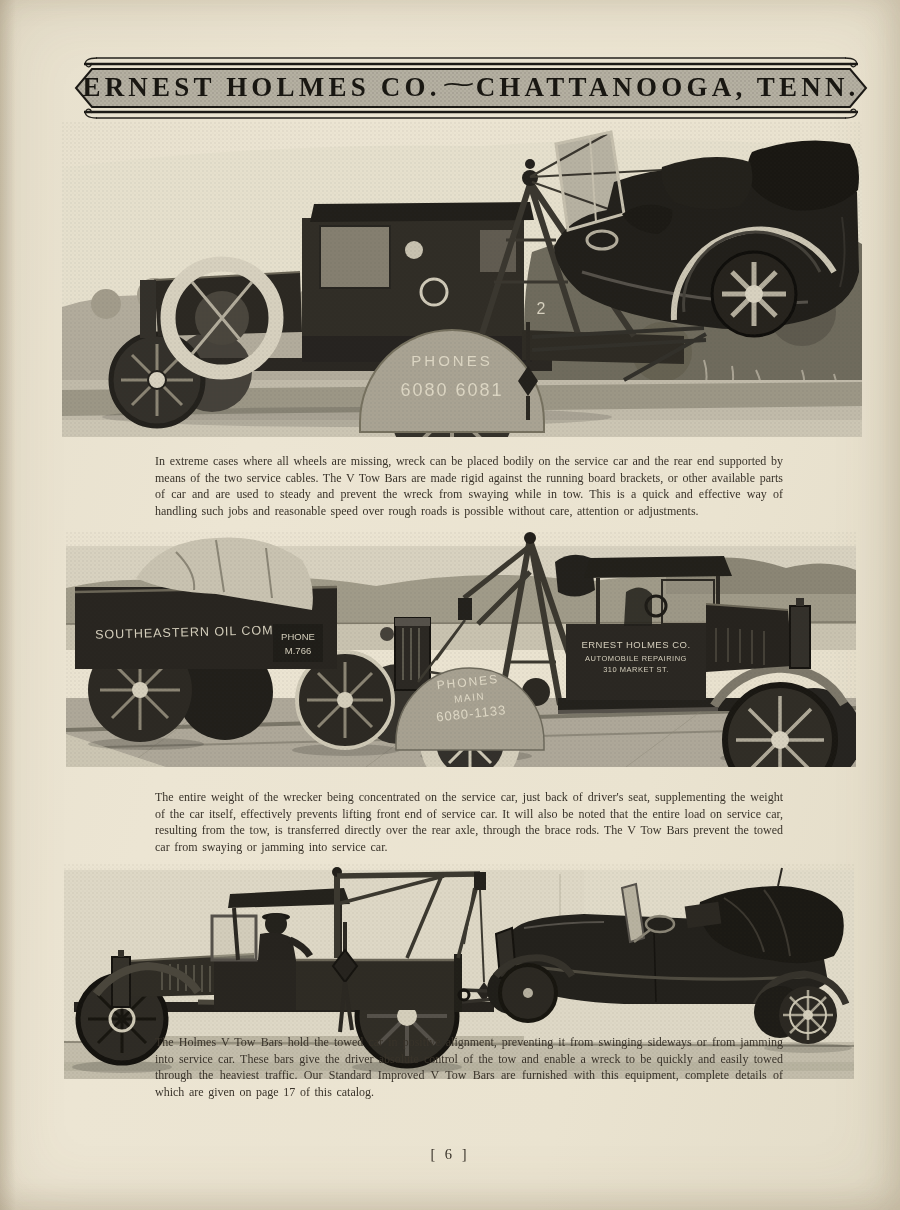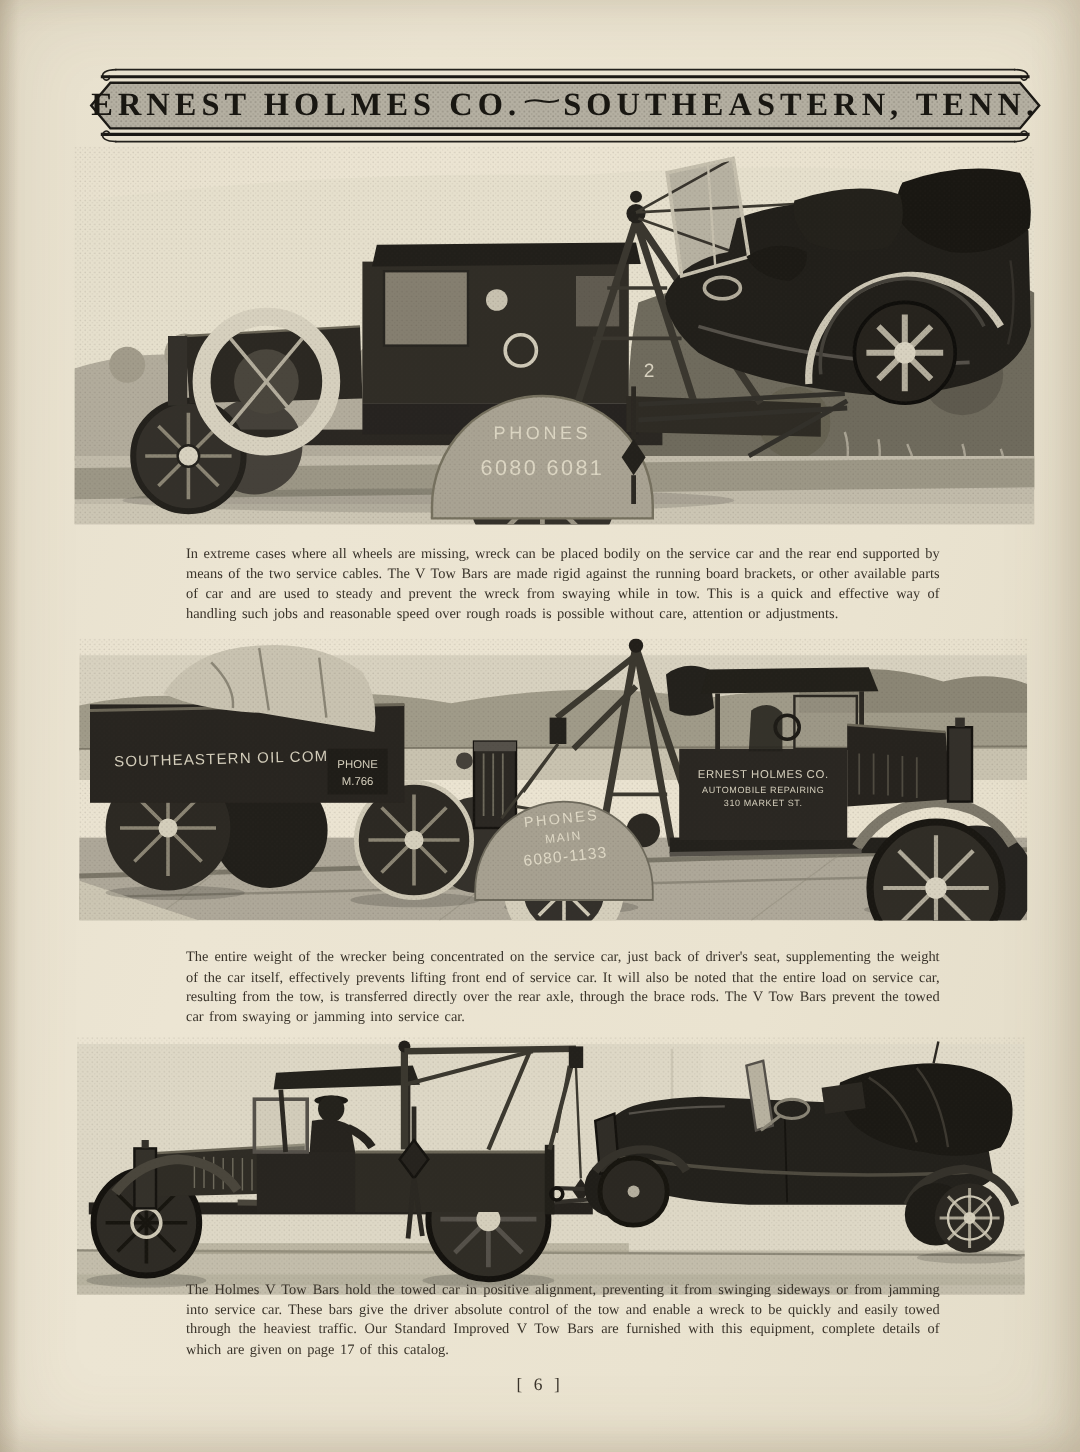--- a/index.html
+++ b/index.html
@@ -19,21 +19,21 @@
     font-family:"Liberation Serif",serif;font-weight:bold;font-size:27px;
     letter-spacing:4.2px;color:#191712;white-space:nowrap;
   }
   .banner-sep{font-family:"DejaVu Sans",sans-serif;font-weight:normal;font-size:21px;
     margin:0 7px;display:inline-block;transform:scaleX(1.5);letter-spacing:0;position:relative;top:-3px;}
   figure{margin:0;position:absolute;}
   .para{
     position:absolute;left:155px;width:628px;text-align:justify;
     font-size:12px;line-height:16.5px;word-spacing:1.6px;color:#39332a;
   }
-  #para1{top:441px;} #para2{top:777px;} #para3{top:1054px;}
+  #para1{top:441px;} #para2{top:777px;} #para3{top:1022px;}
   .pageno{position:absolute;left:0;top:1146px;width:900px;text-align:center;
     font-size:14.5px;letter-spacing:3px;color:#39332a;}
   svg text{font-family:"Liberation Sans",sans-serif;}
 </style>
 </head>
 <body>
 
 <div class="vignette"></div>
 <div class="crease"></div>
 
@@ -56,21 +56,21 @@
 
   <path d="M84,60 H858" stroke="#1b1915" stroke-width="2.6" fill="none"></path>
 
   <path d="M96,66 H846" stroke="#23211c" stroke-width="1.3" fill="none"></path>
   <path d="M97,66 C88,66 84,63 86,59 C87.5,56 92,57 91,61" stroke="#23211c" stroke-width="1.3" fill="none"></path>
   <path d="M845,66 C854,66 858,63 856,59 C854.5,56 850,57 851,61" stroke="#23211c" stroke-width="1.3" fill="none"></path>
 </svg>
 <div class="banner-text">
   <span>ERNEST HOLMES CO.</span>
   <span class="banner-sep">⁓</span>
-  <span>SOUTHEASTERN, TENN.</span>
+  <span>CHATTANOOGA, TENN.</span>
 </div>
 
 <figure style="left:62px;top:122px;width:800px;height:315px;">
 <svg width="800" height="315" viewBox="0 0 800 315">
   <defs>
     <pattern id="ht1" width="4" height="4" patternUnits="userSpaceOnUse">
       <circle cx="1" cy="1" r="0.7" fill="#3a352c" fill-opacity="0.14"></circle>
       <circle cx="3" cy="3" r="0.6" fill="#3a352c" fill-opacity="0.10"></circle>
     </pattern>
   </defs>

